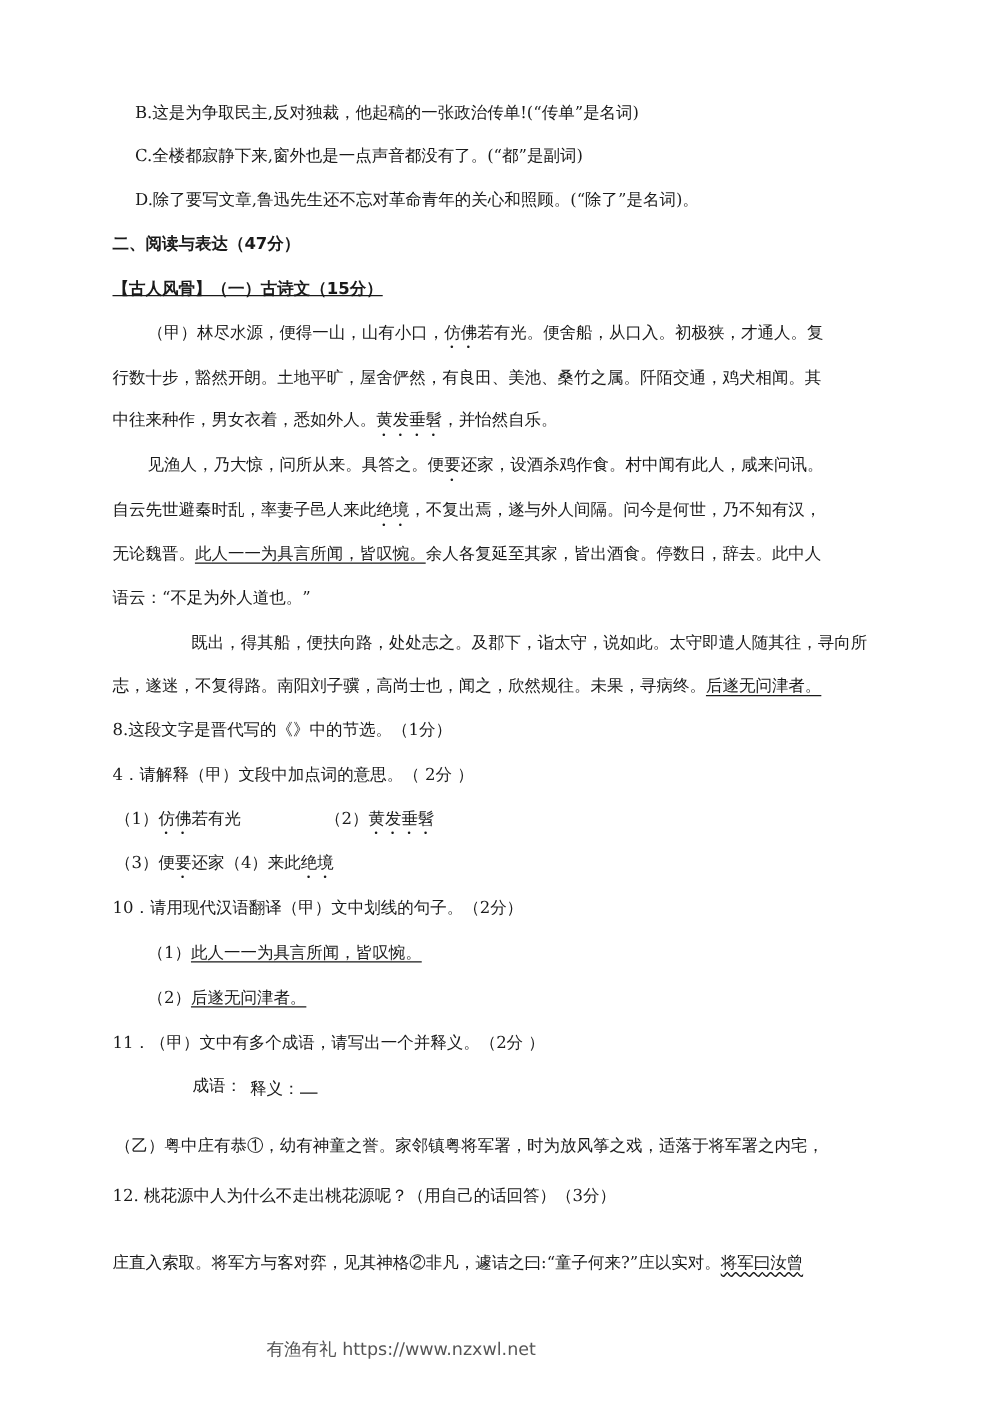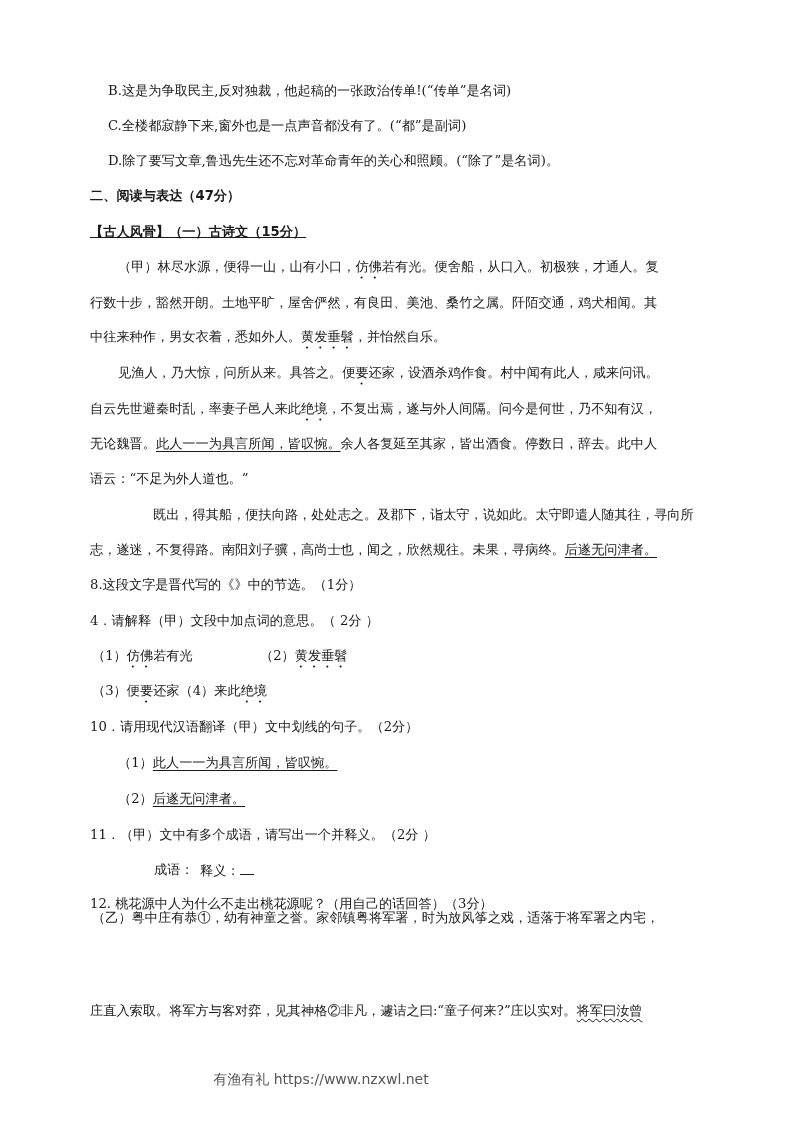--- a/index.html
+++ b/index.html
@@ -78,21 +78,21 @@
   <div class="line" style="top:790px;left:118px;">
     <span>（2）</span><span class="ul">后遂无问津者。</span>
   </div>
 
   <div class="line" style="top:826px;left:90px;">11．（甲）文中有多个成语，请写出一个并释义。（2分 ）</div>
   <div class="line" style="top:861px;left:122px;margin-left:32px;">成语：</div>
   <div class="line" style="top:861px;left:200px;">
     <span>释义：</span><span class="blank"></span>
   </div>
 
-  <div class="line" style="top:895px;left:90px;">12. 桃花源中人为什么不走出桃花源呢？（用自己的话回答）（3分）</div>
+  <div class="line" style="top:949px;left:90px;">12. 桃花源中人为什么不走出桃花源呢？（用自己的话回答）（3分）</div>
 
   <div class="line" style="top:909px;left:92px;">（乙）粤中庄有恭①，幼有神童之誉。家邻镇粤将军署，时为放风筝之戏，适落于将军署之内宅，</div>
   <div class="line" style="top:1002px;left:90px;text-align:center;">
     <span>庄直入索取。将军方与客对弈，见其神格②非凡，遽诘之曰:“童子何来?”庄以实对。</span><span class="wavy">将军曰汝曾</span>
   </div>
 
   <div class="footer">有渔有礼 https://www.nzxwl.net</div>
 </div>
 
 </body></html>

